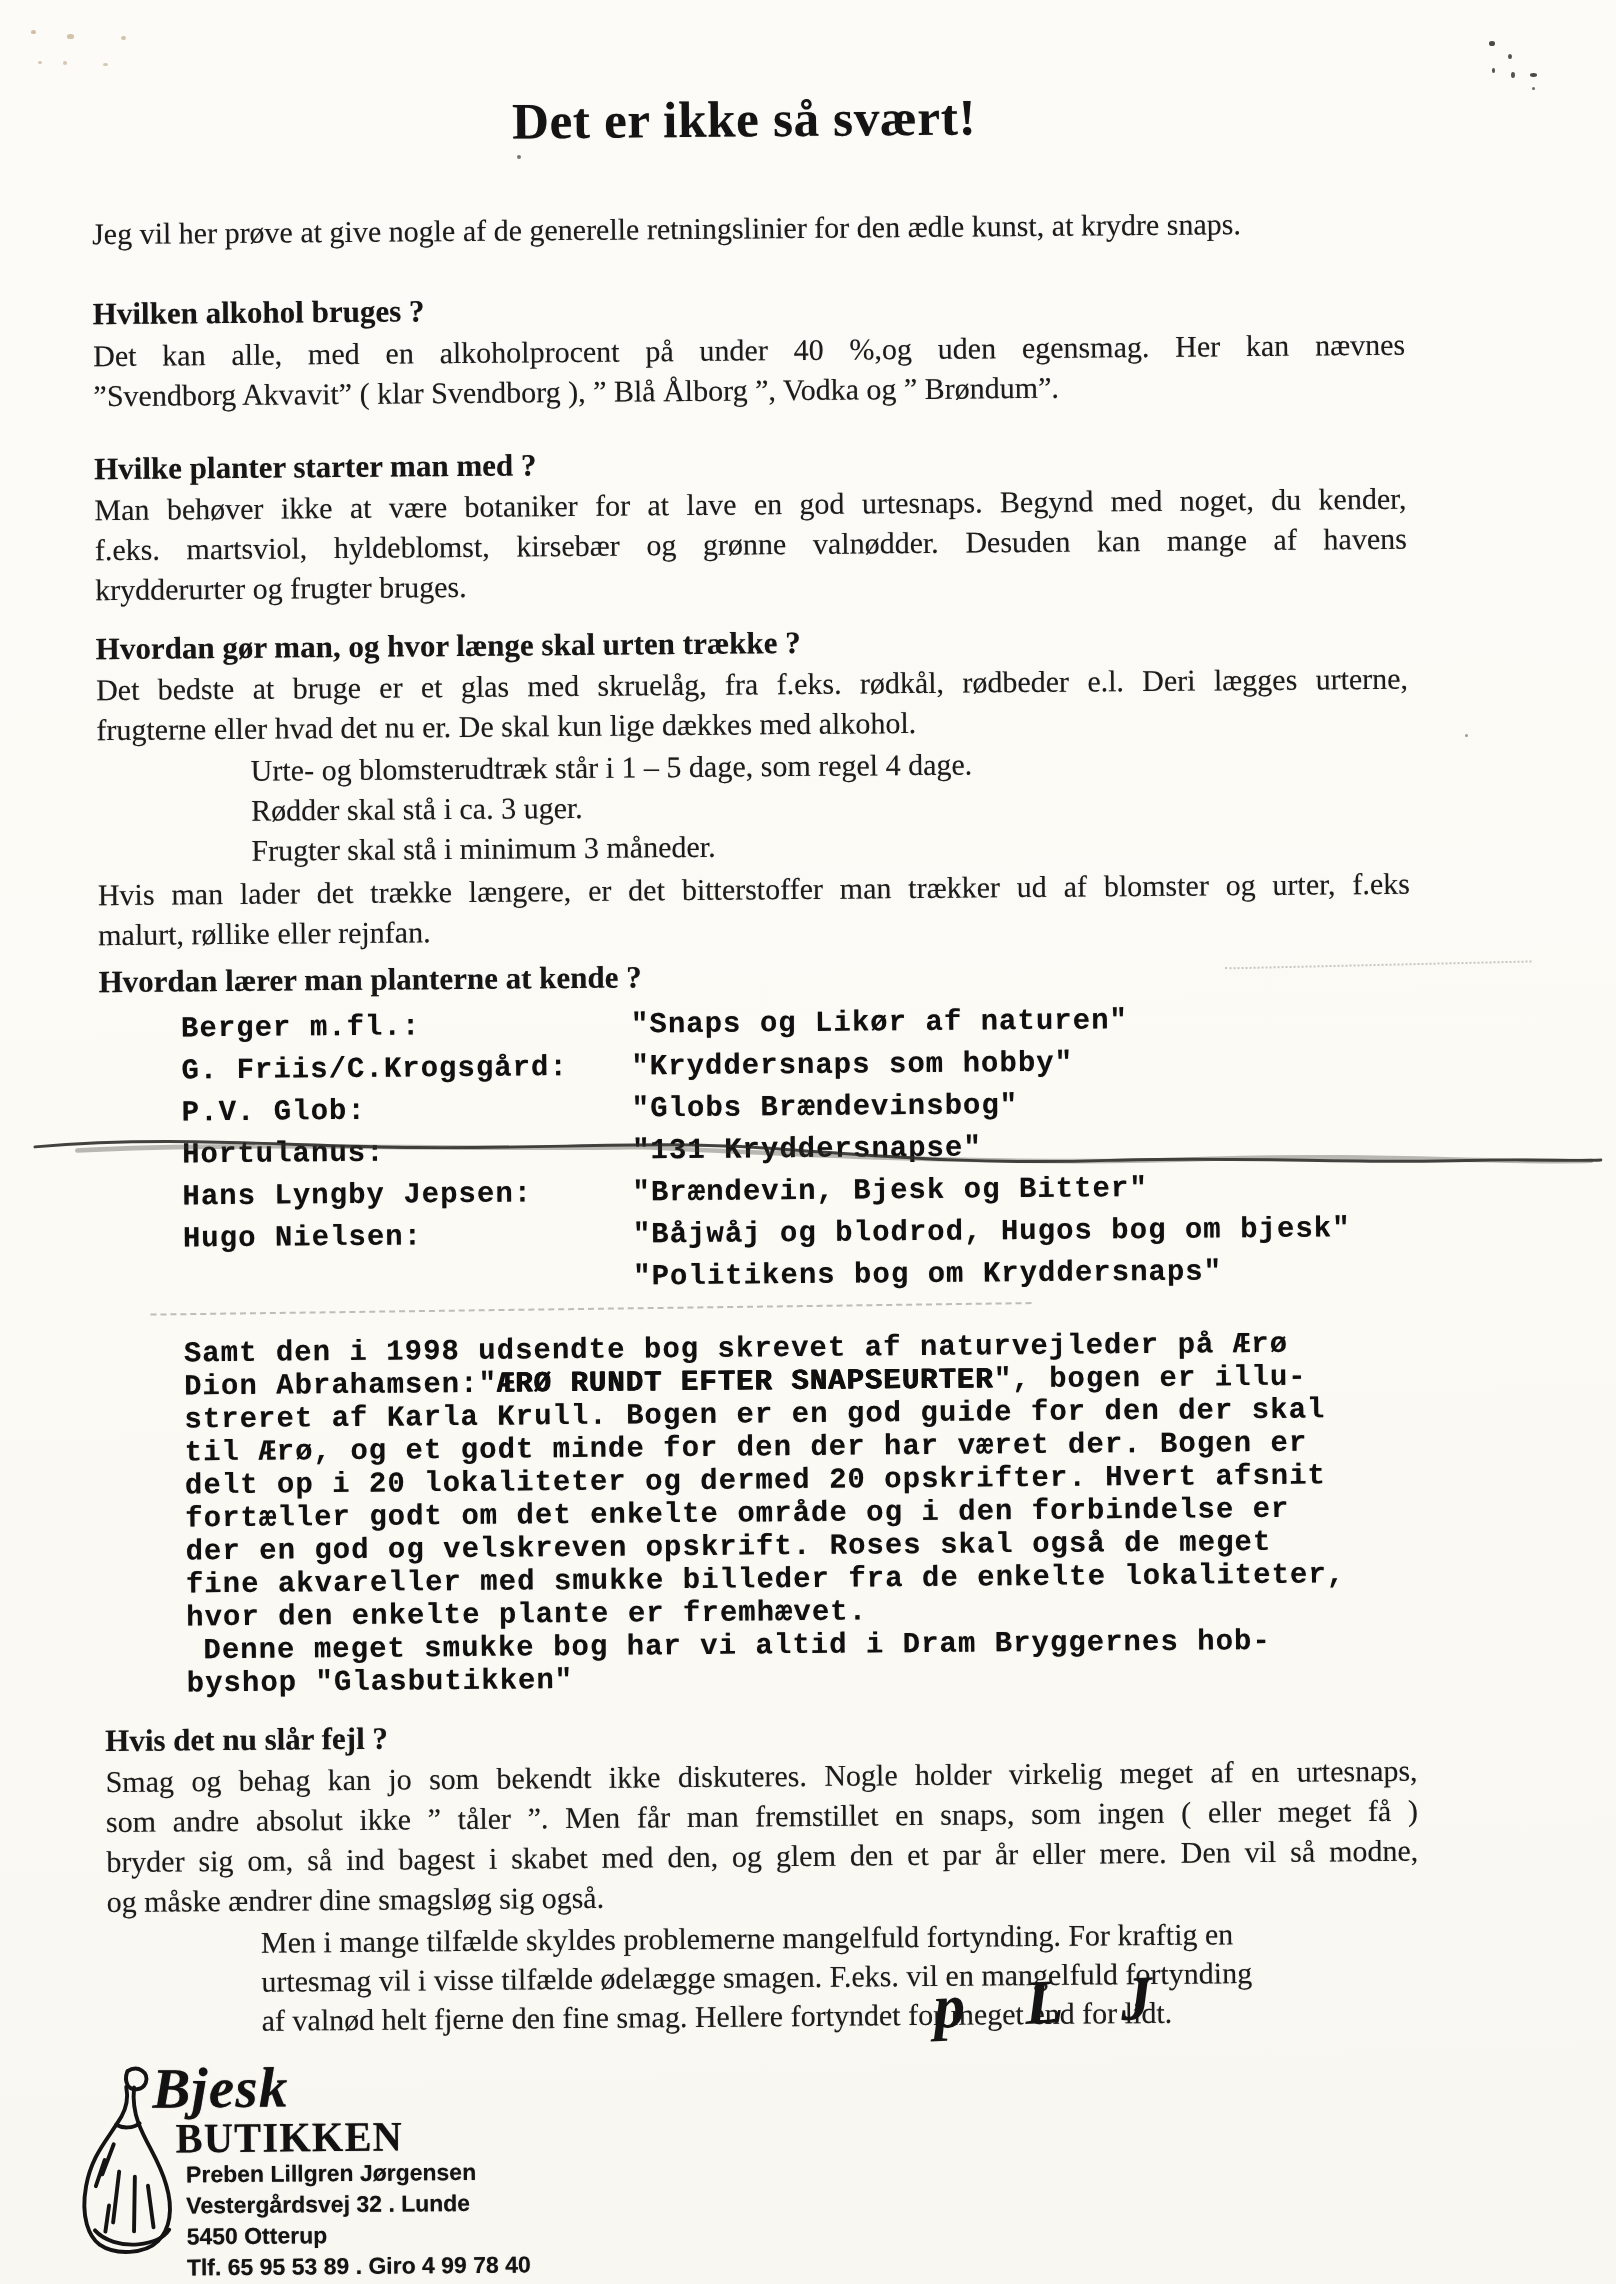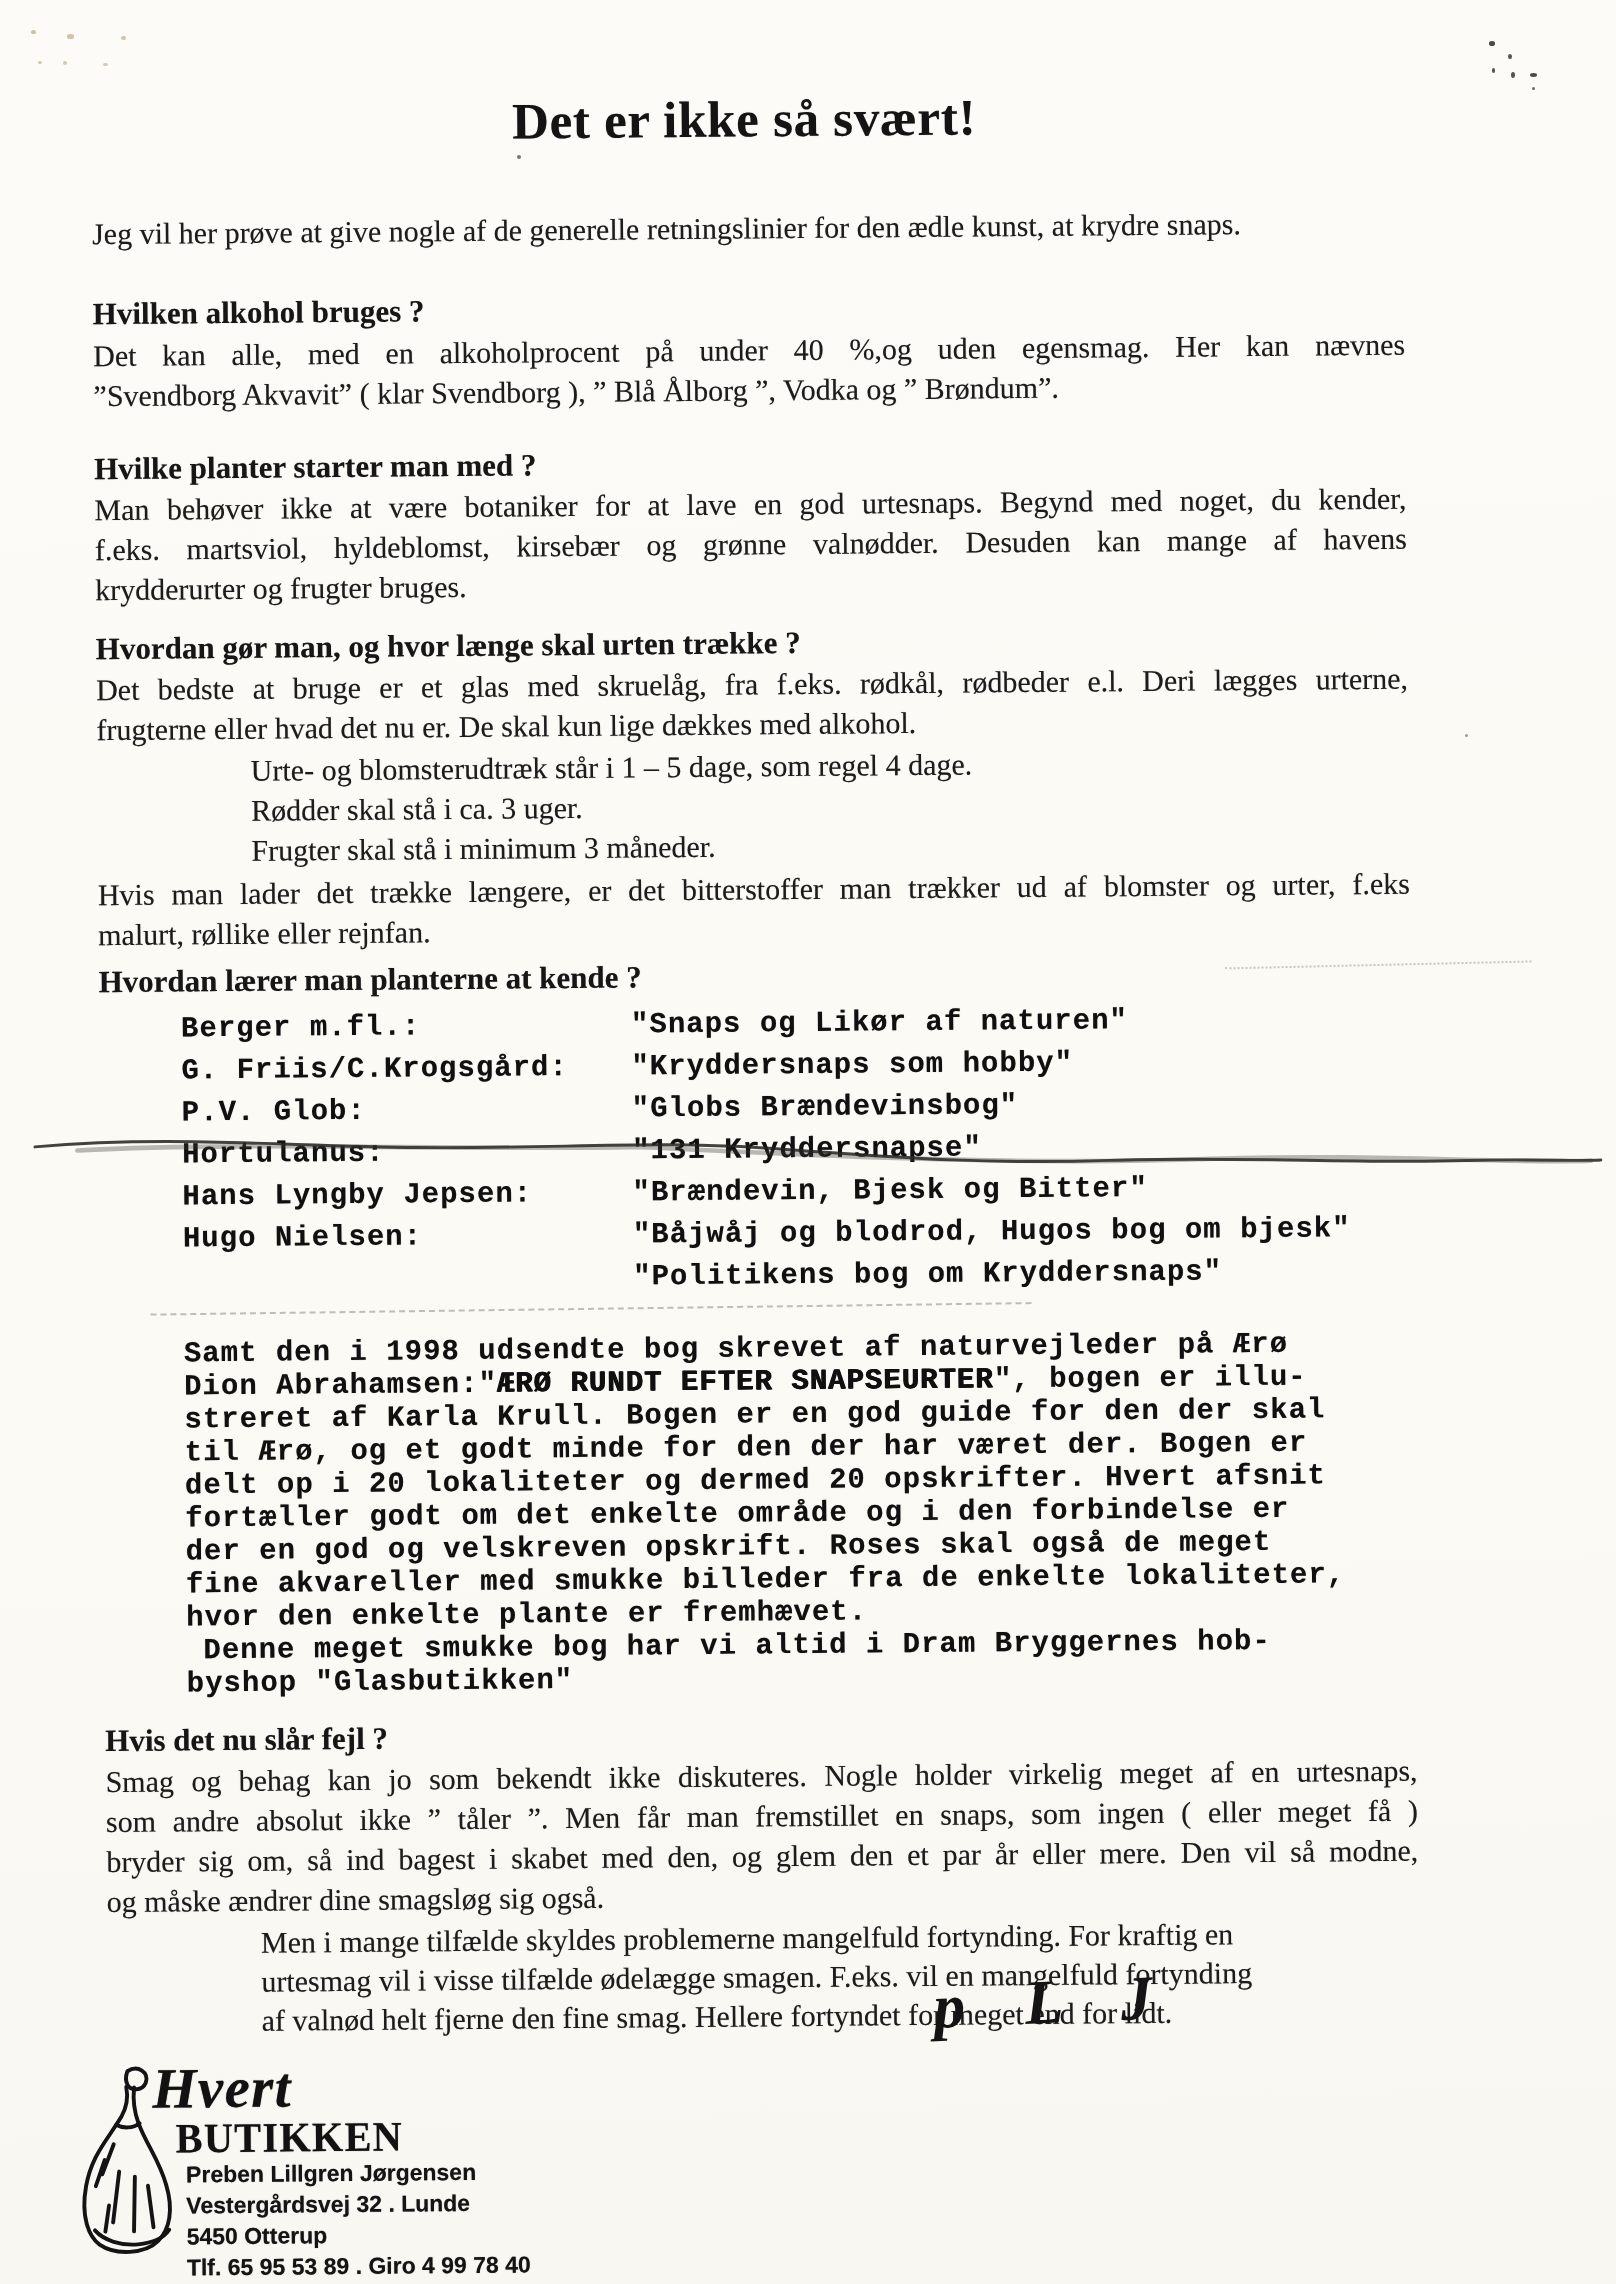--- a/index.html
+++ b/index.html
@@ -188,21 +188,21 @@
 
     <svg class="abs bottle" width="140" height="199" viewBox="0 0 215 305">
       <g fill="none" stroke="#141414" stroke-width="6" stroke-linecap="round">
         <path d="M88,14 c16,-10 34,2 28,18 c-5 12 -22 13 -28 3 c-4,-8 -2,-16 0,-21 z"></path>
         <path d="M86,38 c3,16 0,32 -8,46 c-22,36 -46,58 -55,106 c-9,48 4,78 20,90 c24,17 70,15 90,-5 c18,-18 24,-48 13,-86 c-11,-40 -30,-62 -42,-96 c-6,-17 -8,-36 -6,-54"></path>
         <path d="M36,258 c14,16 40,24 66,22 c22,-2 40,-10 48,-22"></path>
         <path d="M52,150 l-14,40 m28,-64 l-18,46 m10,48 l-6,40 m22,-92 l-10,78 m34,-70 l-2,84 m22,-70 l8,64"></path>
         <path d="M70,96 c10,6 26,6 36,-2"></path>
       </g>
     </svg>
-    <div class="abs logo-script">Hvert</div>
+    <div class="abs logo-script">Bjesk</div>
     <div class="abs logo-caps">BUTIKKEN</div>
     <div class="abs logo-addr">
       <div>Preben Lillgren Jørgensen</div>
       <div>Vestergårdsvej 32 . Lunde</div>
       <div>5450 Otterup</div>
       <div>Tlf. 65 95 53 89 . Giro 4 99 78 40</div>
     </div>
 
   </div>
 </div>

